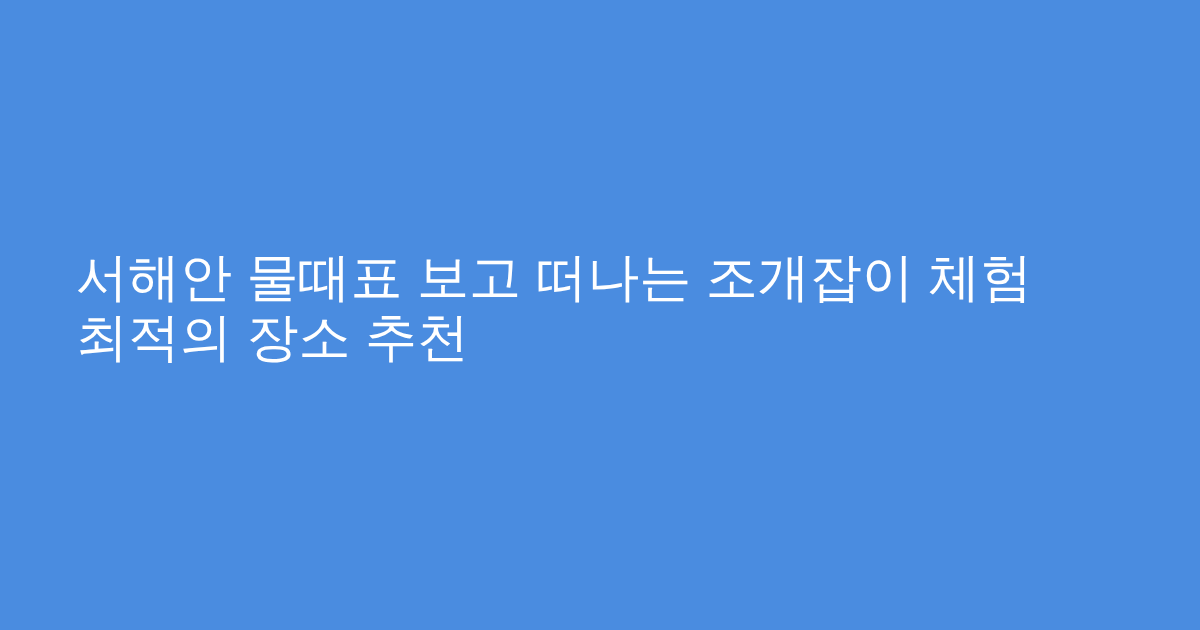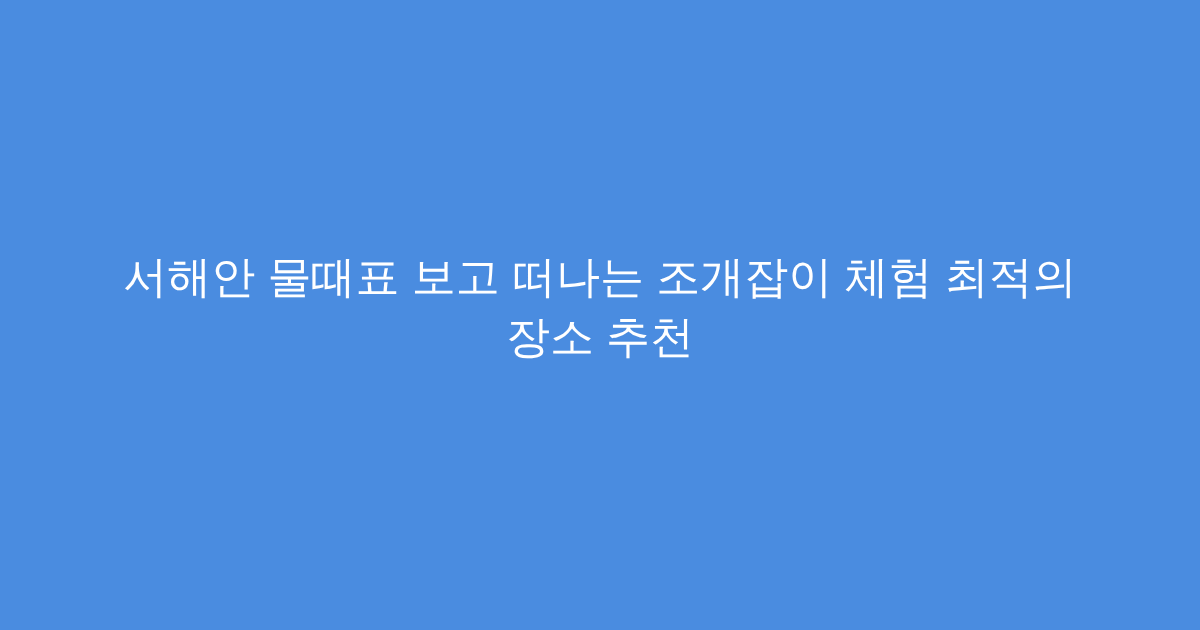--- a/index.html
+++ b/index.html
@@ -40,25 +40,24 @@
     
     transform: translateY(-8px);
   }
 
   .og-title {
     margin: 0;
     padding: 0;
     max-width: 1048px;
     color: #ffffff;
     font-family: "Liberation Sans", "DejaVu Sans", sans-serif;
-    font-size: 44px;
+    font-size: 52px;
     font-weight: 400;
     line-height: 60px;
     letter-spacing: 0px;
-    text-align: center;
     word-break: keep-all;
     white-space: normal;
     -webkit-font-smoothing: antialiased;
   }
 </style>
 </head>
 <body>
 
 <div class="og-card" style="background-color: rgb(74, 140, 224);">
   <div class="title-block">

